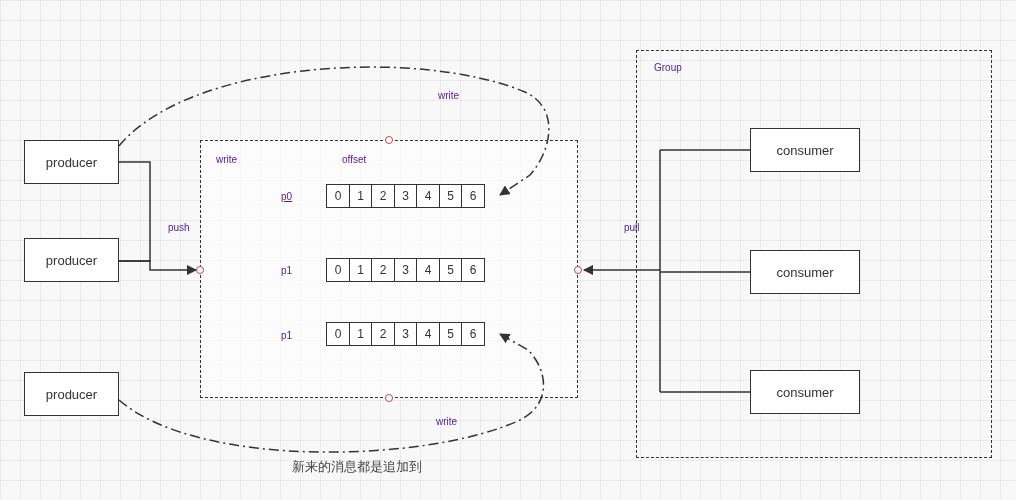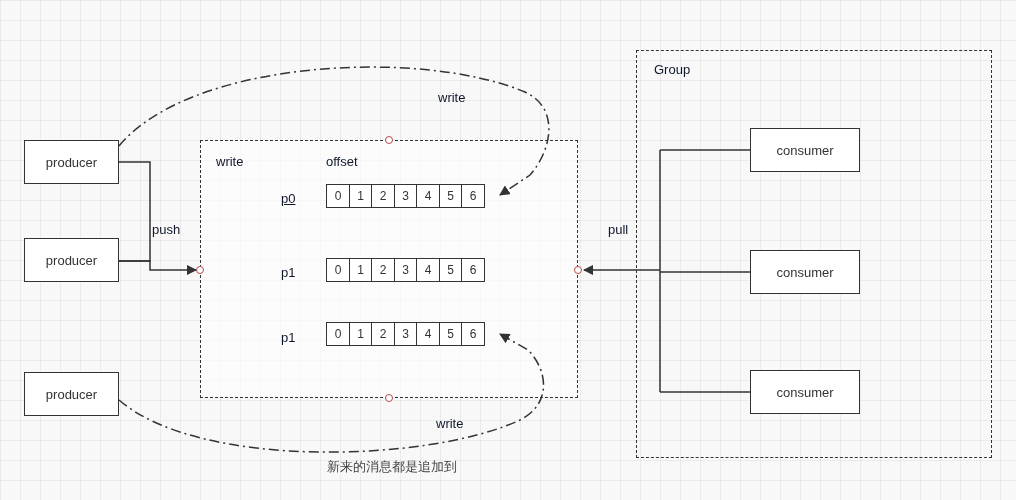--- a/index.html
+++ b/index.html
@@ -53,22 +53,22 @@
     border: 1.5px solid #333;
     border-style: dashed;
     background: rgba(255,255,255,0.6);
     box-sizing: border-box;
   }
   .topic-box {
     border-image: none;
   }
   .label {
     position: absolute;
-    font-size: 13px;
-    color: #0f172a;
+    font-size: 10px;
+    color: #4c1d95;
   }
   .offset-row {
     position: absolute;
     display: flex;
   }
   .offset-cell {
     width: 24px;
     height: 24px;
     border: 1.5px solid #333;
     margin-left: -1.5px;
@@ -87,42 +87,42 @@
     border: 1.5px solid #b54a4a;
     border-radius: 50%;
     background: #fff;
     box-sizing: border-box;
     transform: translate(-50%, -50%);
   }
   .caption {
     position: absolute;
     font-size: 13px;
     color: #444;
-    text-align: center;
+    text-align: left;
     width: 200px;
   }
 </style>
 </head>
 <body>
 <div class="grid-bg"></div>
 <div class="stage">
 
 <div class="box" style="left:24px; top:140px; width:95px; height:44px;">
   <span>producer</span>
 </div>
 <div class="box" style="left:24px; top:238px; width:95px; height:44px;">
   <span>producer</span>
 </div>
 <div class="box" style="left:24px; top:372px; width:95px; height:44px;">
   <span>producer</span>
 </div>
 
 <div class="topic-box" style="left:200px; top:140px; width:378px; height:258px;"></div>
 <div class="label" style="left:216px; top:154px;">write</div>
-<div class="label" style="left:326px; top:154px;">offset</div>
+<div class="label" style="left:342px; top:154px;">offset</div>
 
 <div class="label" style="left:281px; top:191px;text-decoration:underline;">p0</div>
 <div class="offset-row" style="left:326px; top:184px;">
   <div class="offset-cell">0</div>
   <div class="offset-cell">1</div>
   <div class="offset-cell">2</div>
   <div class="offset-cell">3</div>
   <div class="offset-cell">4</div>
   <div class="offset-cell">5</div>
   <div class="offset-cell">6</div>
@@ -161,22 +161,22 @@
 <div class="box" style="left:750px; top:128px; width:110px; height:44px;">
   <span>consumer</span>
 </div>
 <div class="box" style="left:750px; top:250px; width:110px; height:44px;">
   <span>consumer</span>
 </div>
 <div class="box" style="left:750px; top:370px; width:110px; height:44px;">
   <span>consumer</span>
 </div>
 
-<div class="label" style="left:152px; top:222px;">push</div>
-<div class="label" style="left:608px; top:222px;">pull</div>
+<div class="label" style="left:168px; top:222px;">push</div>
+<div class="label" style="left:624px; top:222px;">pull</div>
 <div class="label" style="left:438px; top:90px;">write</div>
 <div class="label" style="left:436px; top:416px;">write</div>
 
 <div class="caption" style="left:292px; top:458px;">
   <div>新来的消息都是追加到</div>
 </div>
 
 <svg class="overlay">
   <defs>
     <marker id="arrow" viewBox="0 0 10 10" refX="9" refY="5" markerWidth="7" markerHeight="7" orient="auto-start-reverse">

